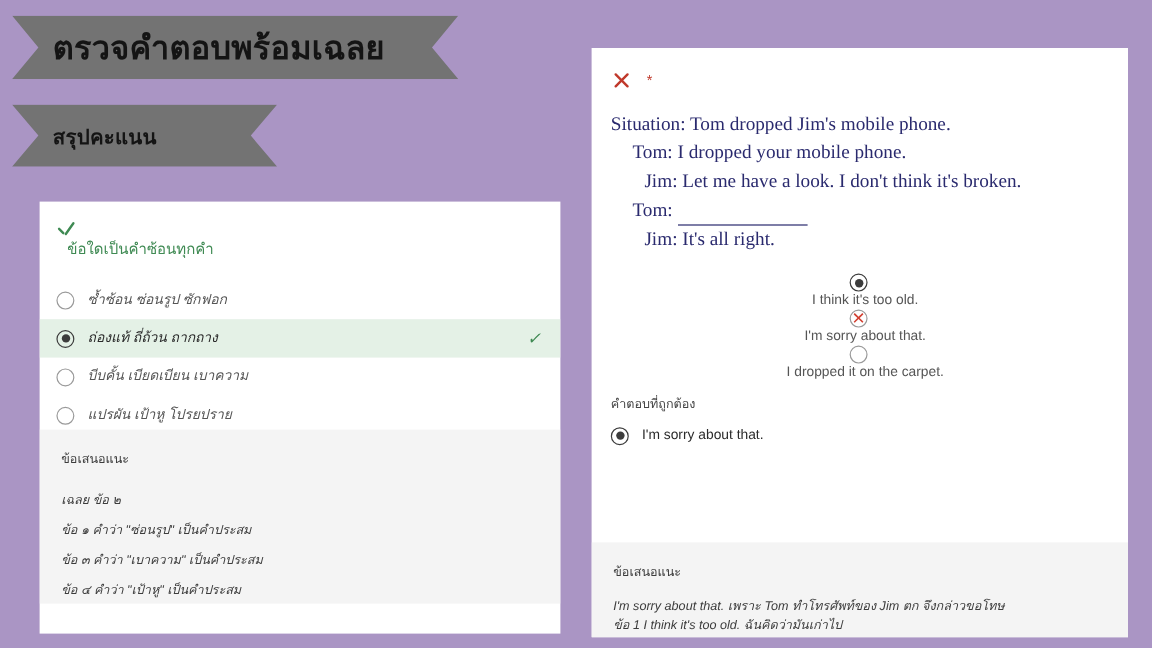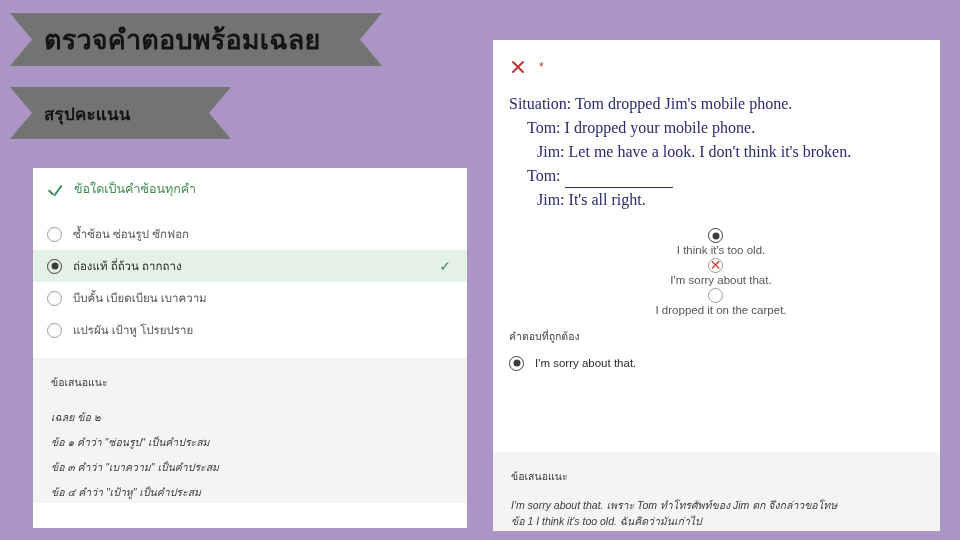--- a/index.html
+++ b/index.html
@@ -69,20 +69,21 @@
     top: 40px;
     width: 447px;
     height: 491px;
   }
 
   
   .q-head {
     display: flex;
     align-items: flex-start;
     padding: 13px 16px 0 13px;
+    flex-direction: column;
   }
   .check-glyph {
     width: 18px;
     height: 18px;
     flex: 0 0 18px;
     position: relative;
     margin-top: 1px;
   }
   .check-glyph::before,
   .check-glyph::after {
@@ -101,21 +102,21 @@
     left: 11px; top: 2px;
     transform: rotate(35deg);
   }
   .q-title {
     font-size: 12.5px;
     color: #3f8a53;
     margin-left: 10px;
     line-height: 16px;
   }
 
-  .opt-list { margin-top: 18px; }
+  .opt-list { margin-top: 18px; font-style: italic; }
   .opt-row {
     display: flex;
     align-items: center;
     height: 32px;
     padding: 0 16px 0 14px;
     box-sizing: border-box;
   }
   .opt-row.selected-ok { background: #e4f1e6; }
 
   .radio {

